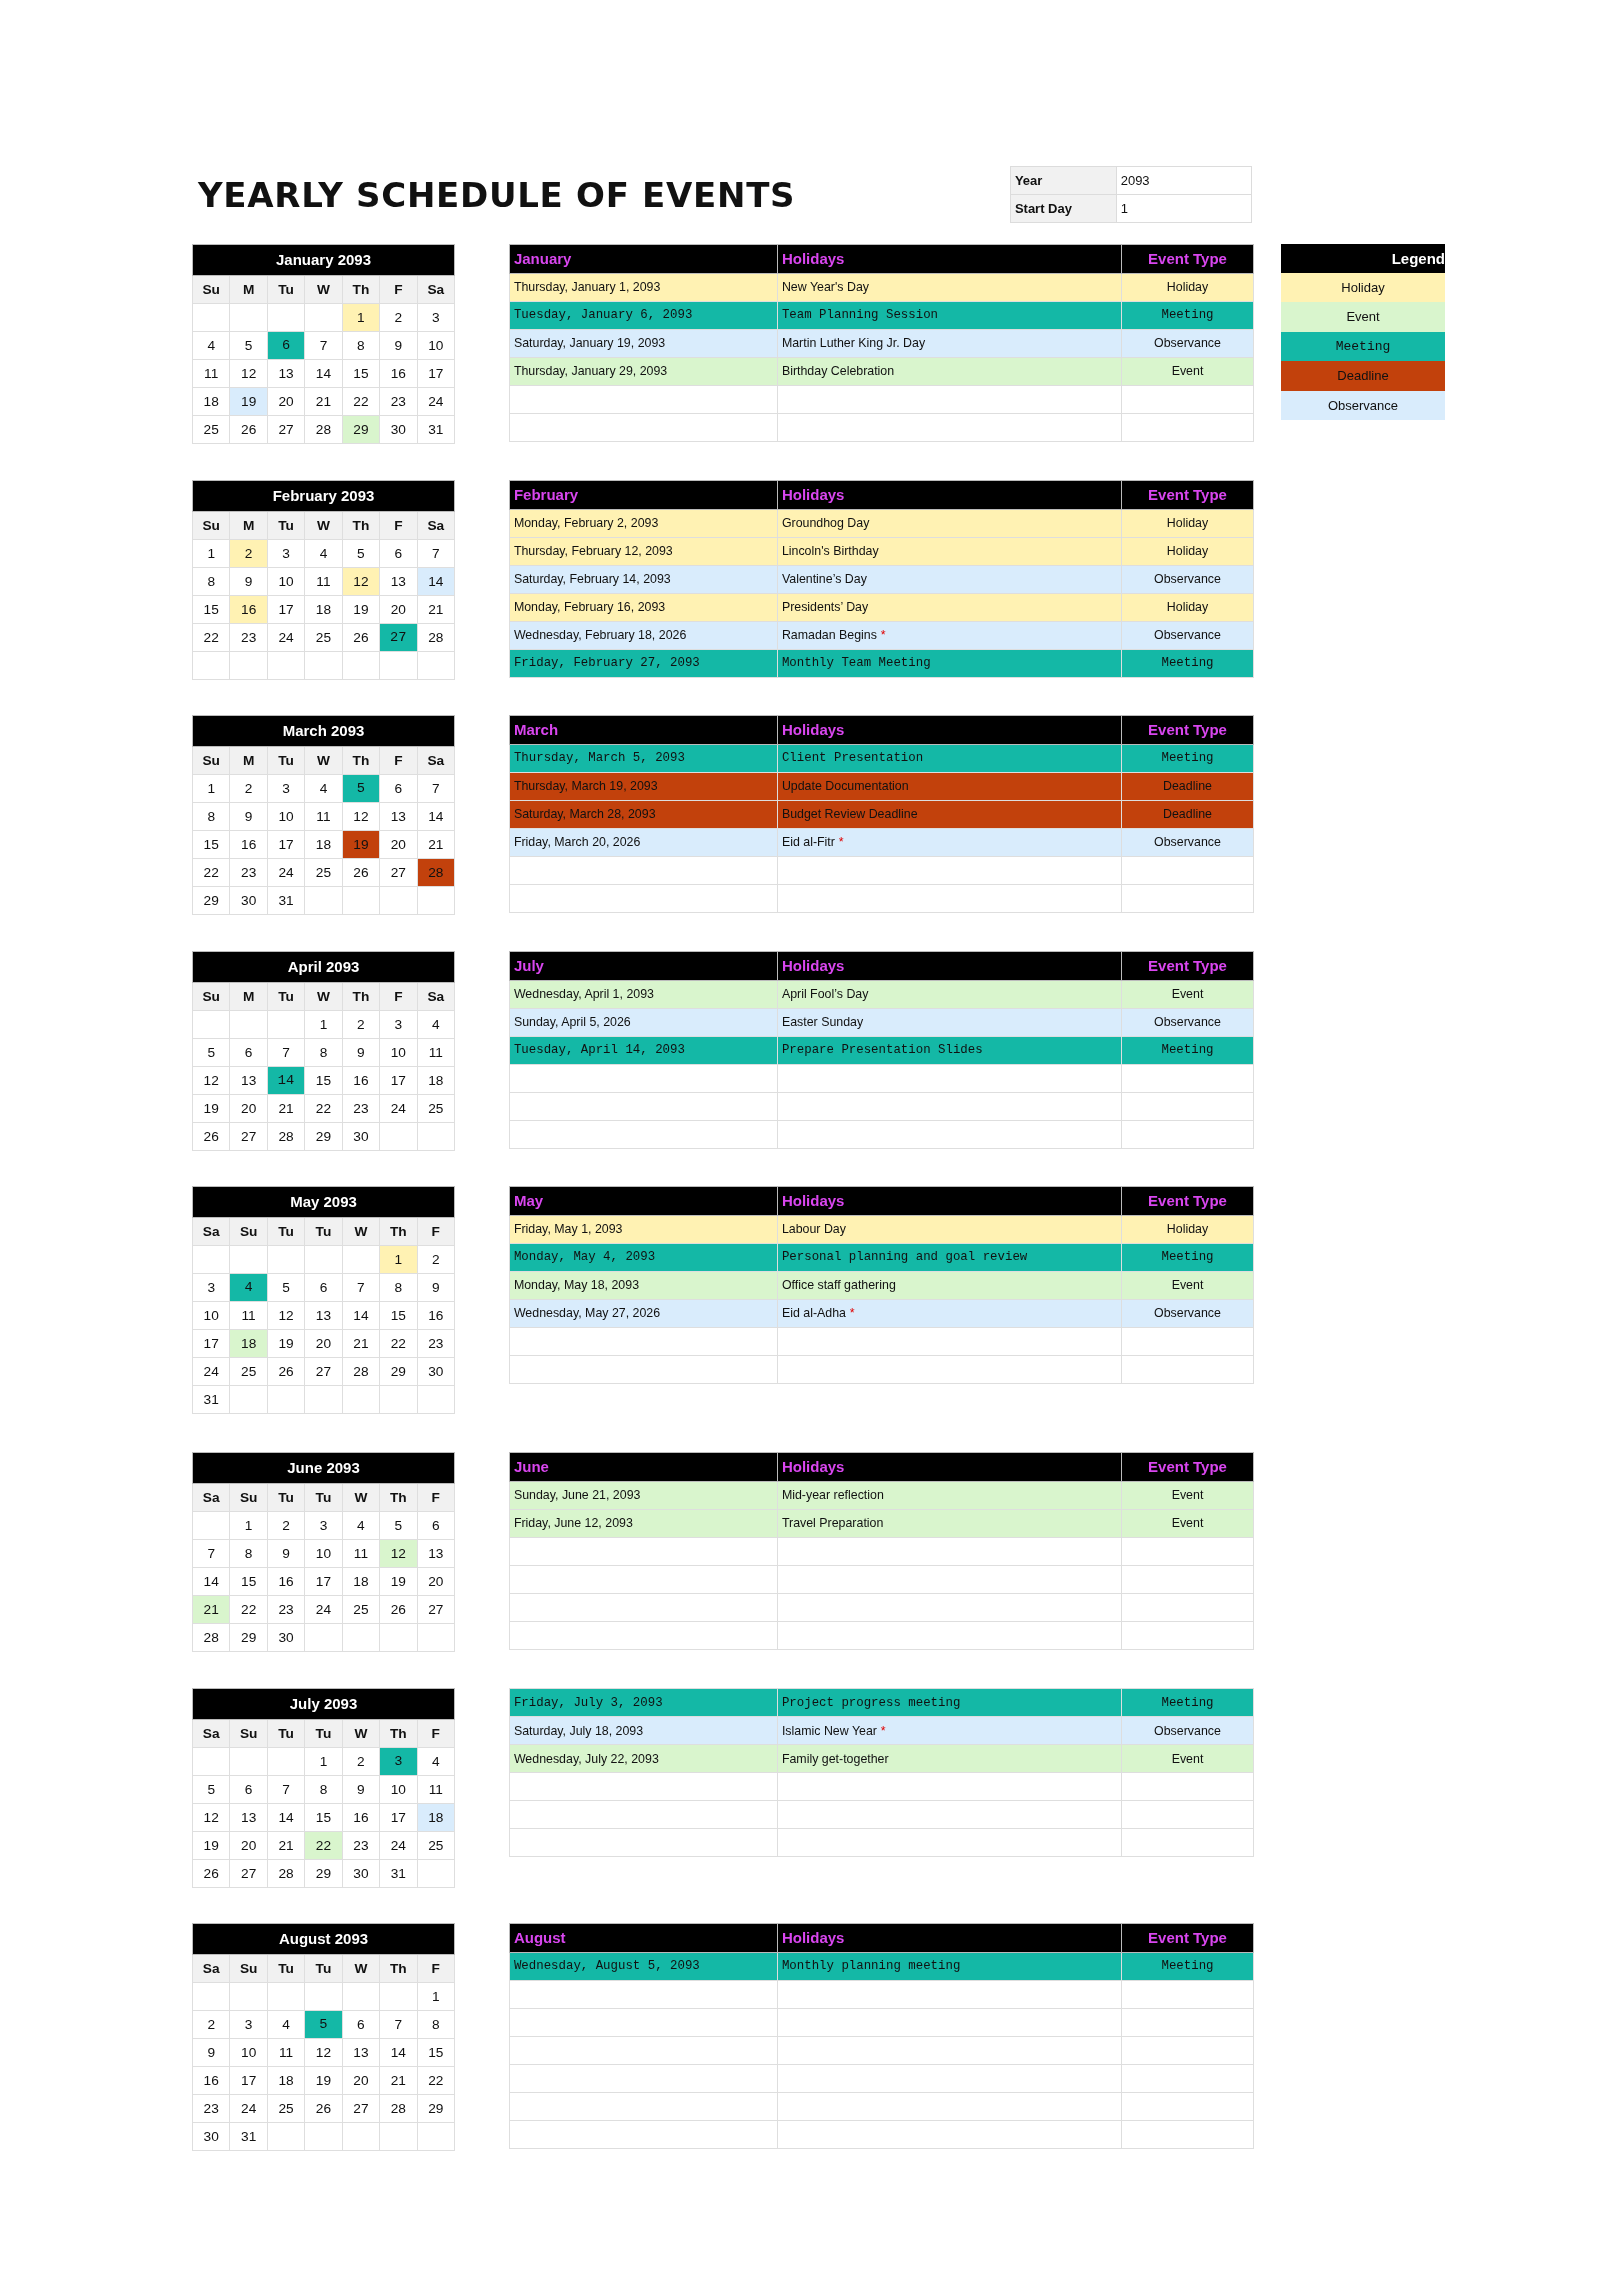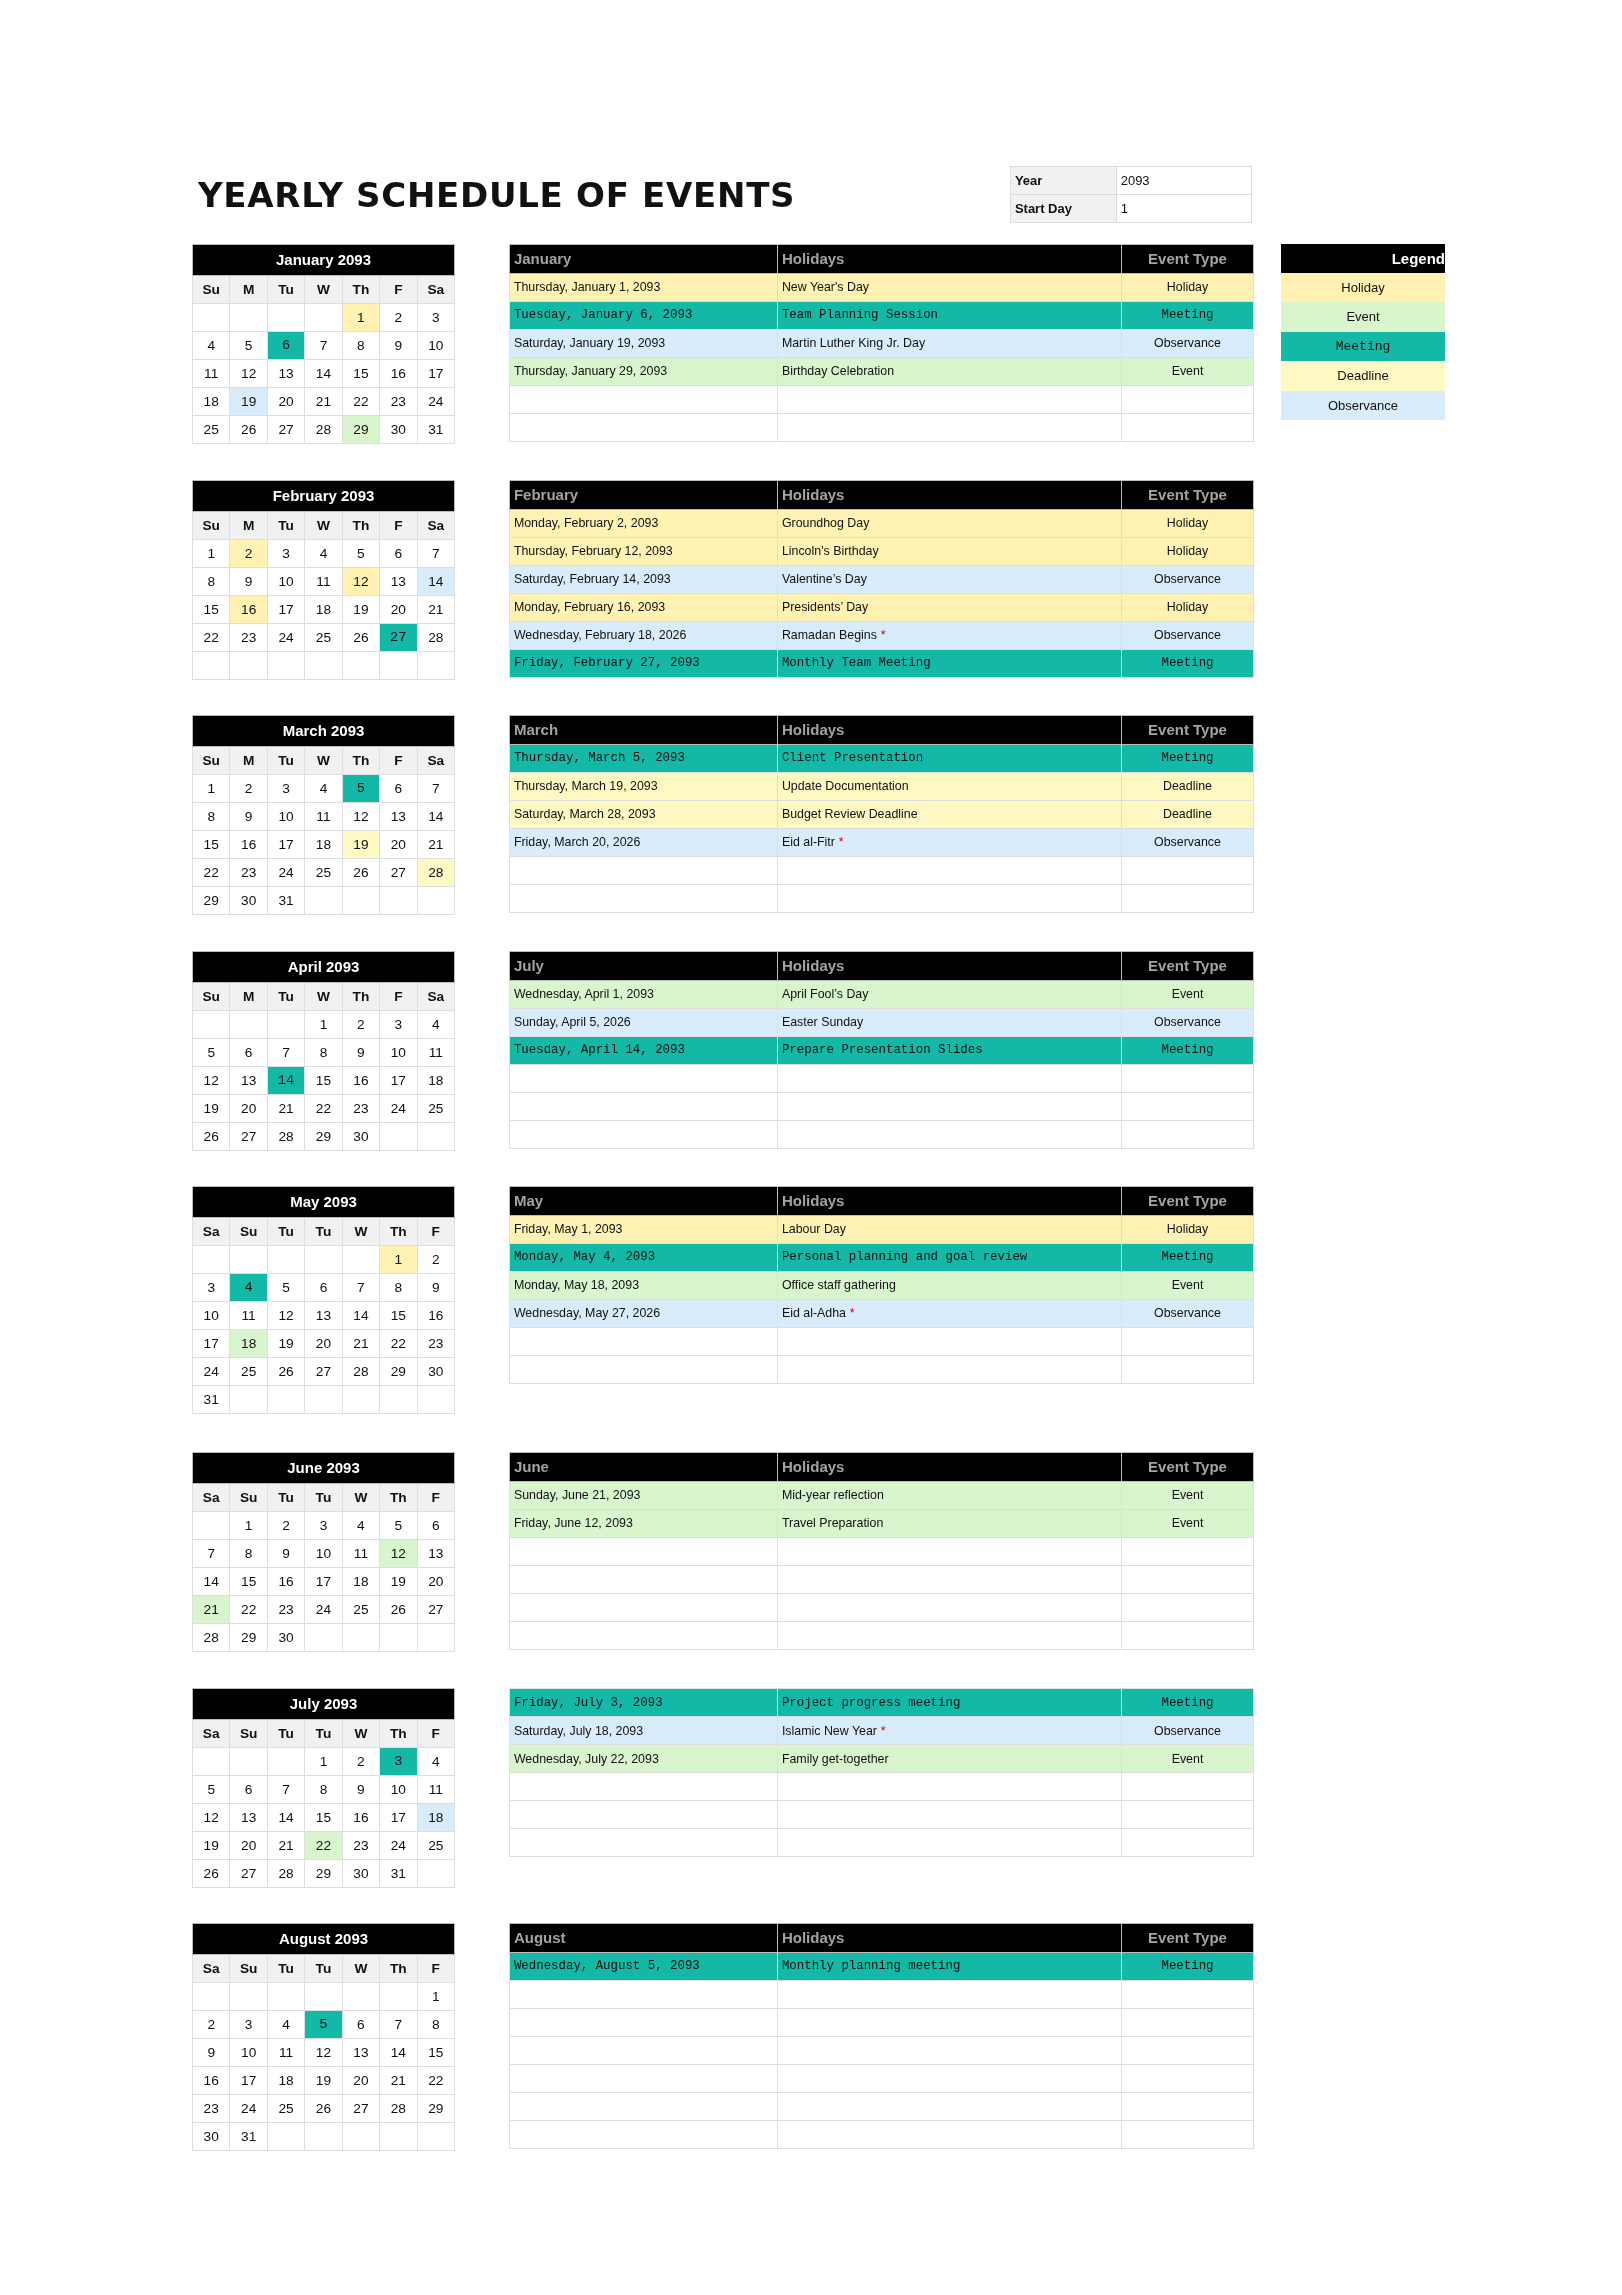--- a/index.html
+++ b/index.html
@@ -11,29 +11,29 @@
   .params td.v { width:126px; background:#fff; }
   .legend { position:absolute; left:1281px; top:244px; width:164px; }
   .legend .lh { background:#000; color:#fff; font-weight:bold; font-size:15px; height:29px; line-height:29px; text-align:right; }
   .legend .li { height:29.4px; line-height:29.4px; text-align:center; font-size:13px; }
   .block { position:absolute; left:0; width:1622px; }
   .cal { position:absolute; left:192px; top:0; width:263px; border-collapse:collapse; table-layout:fixed; }
   .cal th.mh { background:#000; color:#fff; font-size:15px; font-weight:bold; height:27.5px; border:0.7px solid #bbb; }
   .cal td { border:1.3px solid #dedede; height:27px; text-align:center; font-size:13.7px; padding:0; }
   .cal td.dh { background:#f1f1f1; font-weight:bold; }
   .ev { position:absolute; left:509px; top:0; width:744px; border-collapse:collapse; table-layout:fixed; }
-  .ev th { background:#000; color:#a3a3a3; font-size:15px; font-weight:bold; height:27.5px; text-align:left; padding:0 3.9px; border:1.3px solid #bbb; }
+  .ev th { background:#000; color:#d946ef; font-size:15px; font-weight:bold; height:27.5px; text-align:left; padding:0 3.9px; border:1.3px solid #bbb; }
   .ev th.c3 { text-align:center; }
   .ev td { border:1.3px solid #dedede; height:27px; font-size:12.4px; padding:0 3.9px; white-space:nowrap; overflow:hidden; }
   .ev td.c3 { text-align:center; }
   .star { color:#e00000; margin-left:3.9px; }
   .t-Holiday { background:#fff2b3; }
   .t-Event { background:#d9f5cd; }
   .t-Meeting { background:#14b8a6;font-family:Liberation Mono, monospace; }
-  .t-Deadline { background:#fef9c3; }
+  .t-Deadline { background:#c2410c; }
   .t-Observance { background:#d9ecfc; }
 </style>
 </head>
 <body>
 
 <div class="title">YEARLY SCHEDULE OF EVENTS</div>
 
 <table class="params">
   <tbody>
       <tr>

